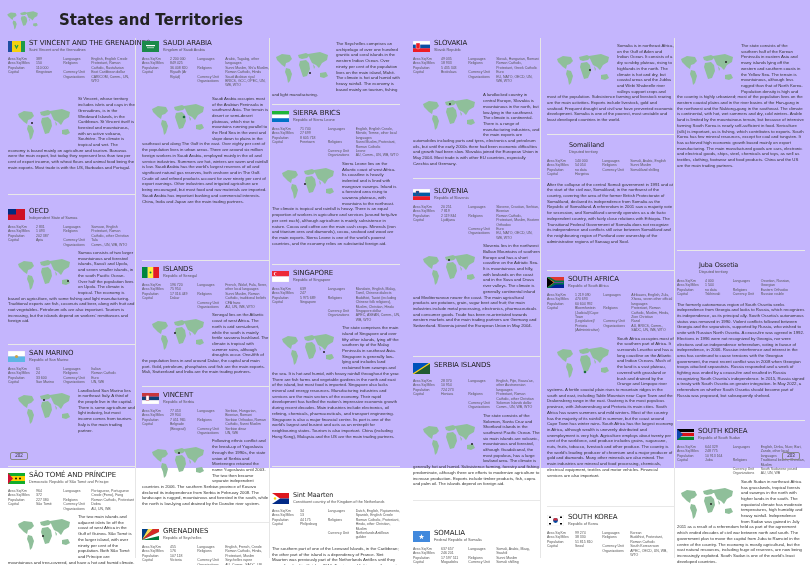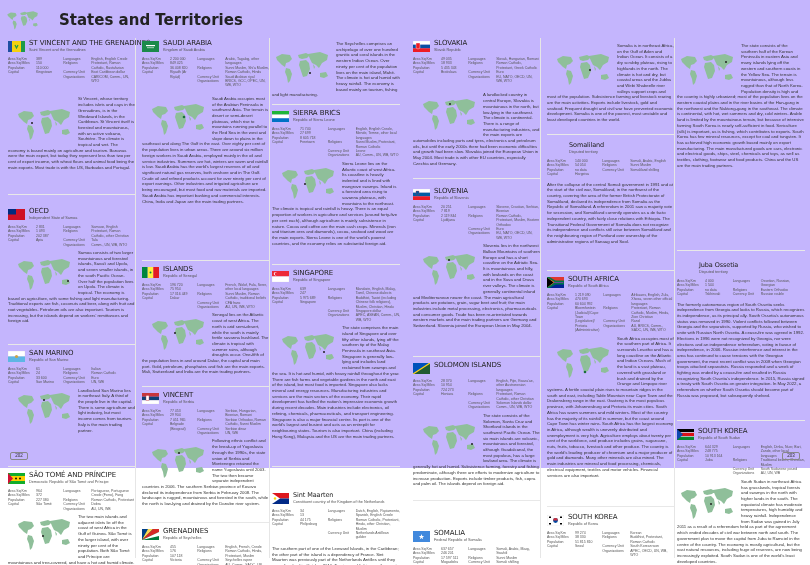--- a/index.html
+++ b/index.html
@@ -843,21 +843,21 @@
     <div class="sep" style="top:318px;left:0;right:0"></div>
 
     <div class="entry" style="top:324px">
       <div class="entry-head">
         <svg class="flag" viewBox="0 0 17 11">
             <path d="M0 0 L17 0 L0 11Z" fill="#0051ba"></path>
             <path d="M17 0 L17 11 L0 11Z" fill="#215b33"></path>
             <path d="M0 11 L17 0" stroke="#fcd116" stroke-width="1.2"></path>
           </svg>
         <div>
-          <div class="entry-name">SOLOMON ISLANDS</div>
+          <div class="entry-name">SERBIA ISLANDS</div>
         </div>
       </div>
       <div class="facts">
         <div>
             <div class="pair">
               <span>Area Sq Km</span>
               <span>28 370</span>
             </div>
             <div class="pair">
               <span>Area Sq Miles</span>

